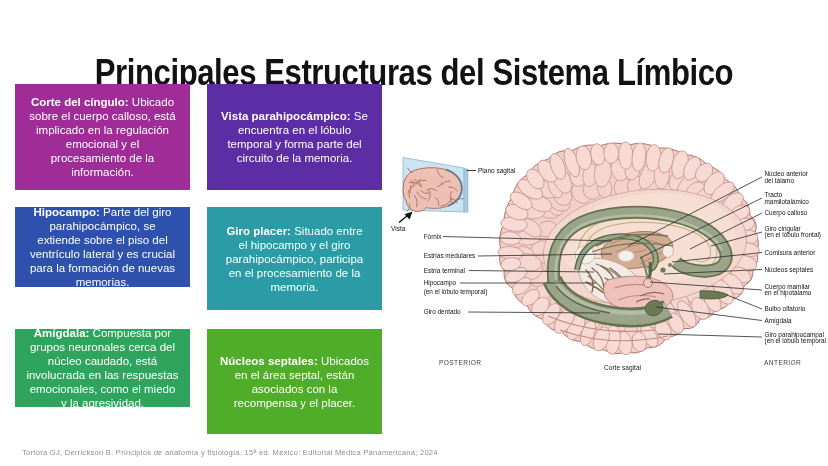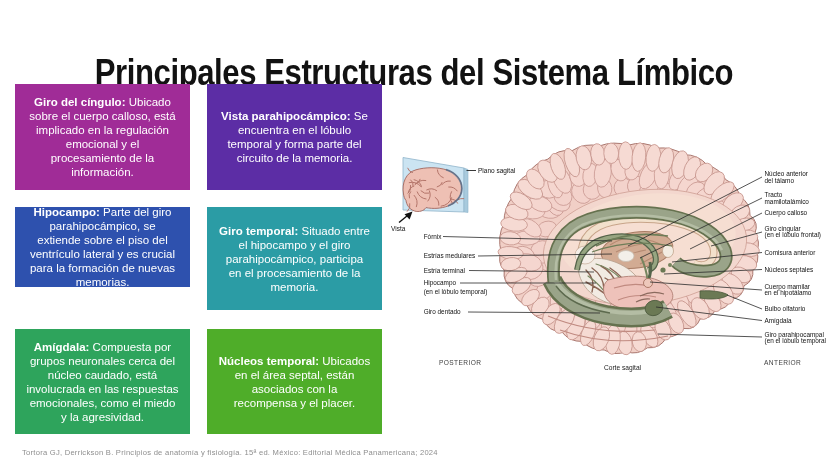--- a/index.html
+++ b/index.html
@@ -8,36 +8,36 @@
 #ttlspan{display:inline-block;transform:scaleX(0.84);transform-origin:50% 50%;}
 .box{position:absolute;width:175px;color:#ffffff;font-size:11.5px;line-height:14px;text-align:center;display:flex;align-items:center;justify-content:center;}
 .box b{font-weight:bold;}
 .cite{position:absolute;left:22px;top:448px;font-size:7.6px;letter-spacing:0.25px;color:#8e8e8e;}
 svg{position:absolute;left:0;top:0;}
 </style>
 </head>
 <body>
 <div class="title" id="ttl"><span id="ttlspan">Principales Estructuras del Sistema Límbico</span></div>
 <div class="box" style="left:15px;top:84px;height:106px;background:#a02c97;">
-    <div><b>Giro del cíngulo:</b> Ubicado<br>sobre el cuerpo calloso, está<br>implicado en la regulación<br>emocional y el<br>procesamiento de la<br>información.</div>
+    <div><b>Corte del cíngulo:</b> Ubicado<br>sobre el cuerpo calloso, está<br>implicado en la regulación<br>emocional y el<br>procesamiento de la<br>información.</div>
   </div>
 <div class="box" style="left:207px;top:84px;height:106px;background:#5c2da5;">
     <div><b>Vista parahipocámpico:</b> Se<br>encuentra en el lóbulo<br>temporal y forma parte del<br>circuito de la memoria.</div>
   </div>
 <div class="box" style="left:15px;top:207px;height:80px;background:#2e51ae;">
     <div><b>Hipocampo:</b> Parte del giro<br>parahipocámpico, se<br>extiende sobre el piso del<br>ventrículo lateral y es crucial<br>para la formación de nuevas<br>memorias.</div>
   </div>
 <div class="box" style="left:207px;top:207px;height:103px;background:#2b9ca5;">
-    <div><b>Giro temporal:</b> Situado entre<br>el hipocampo y el giro<br>parahipocámpico, participa<br>en el procesamiento de la<br>memoria.</div>
-  </div>
-<div class="box" style="left:15px;top:329px;height:105px;background:#2ea45c;">
+    <div><b>Giro placer:</b> Situado entre<br>el hipocampo y el giro<br>parahipocámpico, participa<br>en el procesamiento de la<br>memoria.</div>
+  </div>
+<div class="box" style="left:15px;top:329px;height:78px;background:#2ea45c;">
     <div><b>Amígdala:</b> Compuesta por<br>grupos neuronales cerca del<br>núcleo caudado, está<br>involucrada en las respuestas<br>emocionales, como el miedo<br>y la agresividad.</div>
   </div>
 <div class="box" style="left:207px;top:329px;height:105px;background:#4fad29;">
-    <div><b>Núcleos temporal:</b> Ubicados<br>en el área septal, están<br>asociados con la<br>recompensa y el placer.</div>
+    <div><b>Núcleos septales:</b> Ubicados<br>en el área septal, están<br>asociados con la<br>recompensa y el placer.</div>
   </div>
 <div class="cite">Tortora GJ, Derrickson B. Principios de anatomía y fisiología. 15ª ed. México: Editorial Médica Panamericana; 2024</div>
 <svg width="828" height="466" viewBox="0 0 828 466">
 
 <polygon points="403,157.5 464,168 464,212 403,210" fill="#cbe4f2" stroke="#8fb4ca" stroke-width="0.8"></polygon>
 <polygon points="464,168 468,169.5 468,212.5 464,212" fill="#a8cadd" stroke="#8fb4ca" stroke-width="0.6"></polygon>
 <path d="M 403.5,194 C 401.5,183 406,172.5 416,169.8 C 425,167.2 437,166.8 447,170 C 456.5,173 461.8,180 461.8,188.5 C 461.8,196.5 456,203 448,206 C 441,208.6 433,209 426,207.6 C 424,210.8 419,212.4 414.5,211 C 409,209.2 406.5,204.5 406,200.5 C 404.5,198.5 403.8,196.5 403.5,194 Z" fill="#eec0b4" stroke="#a2675d" stroke-width="0.9"></path>
 <path d="M 426.7,189.9 Q 431.9,187.2 436.6,190.6 M 429.4,190.8 Q 431.8,196.4 427.9,201.0 M 435.2,197.4 Q 439.4,200.2 438.8,205.2 M 409.4,197.9 Q 408.1,194.4 410.6,191.7 M 452.1,202.9 Q 448.4,197.5 451.5,191.7 M 412.6,172.5 Q 408.8,171.8 407.7,168.2 M 414.1,179.7 Q 419.8,180.8 421.5,186.4 M 426.1,199.0 Q 419.5,198.2 417.2,191.9 M 429.0,193.2 Q 424.3,194.5 421.0,190.9 M 452.9,203.9 Q 456.7,197.9 463.7,198.6 M 420.1,179.3 Q 419.2,183.1 415.4,183.9 M 441.8,184.8 Q 444.9,180.4 450.3,181.1 M 451.0,199.1 Q 455.5,199.1 457.6,203.2 M 448.7,187.0 Q 454.1,186.4 457.2,190.9 M 408.5,192.1 Q 409.4,187.4 414.0,186.0 M 409.2,182.6 Q 416.3,181.0 421.0,186.6 M 410.7,179.9 Q 413.7,182.1 413.1,185.9 M 443.3,177.7 Q 437.9,175.6 437.4,169.9 M 414.2,195.4 Q 418.7,200.3 416.4,206.7 M 410.6,185.5 Q 411.7,190.2 408.0,193.3 M 451.6,197.7 Q 449.0,205.2 441.1,206.2 M 415.1,184.6 Q 419.2,179.3 425.8,180.5 M 409.8,203.7 Q 410.9,208.3 407.3,211.4 M 442.1,182.5 Q 441.0,186.2 437.2,186.9" fill="none" stroke="#b4756a" stroke-width="1" stroke-linecap="round"></path>
 <path d="M 446,169.6 C 455.5,172.5 461.8,180 461.8,188.5 C 461.8,196.5 456,203 448,206" fill="none" stroke="#47688a" stroke-width="1.8" opacity="0.7"></path>
 <line x1="466.5" y1="170.5" x2="476" y2="170.5" stroke="#222" stroke-width="0.9"></line>

